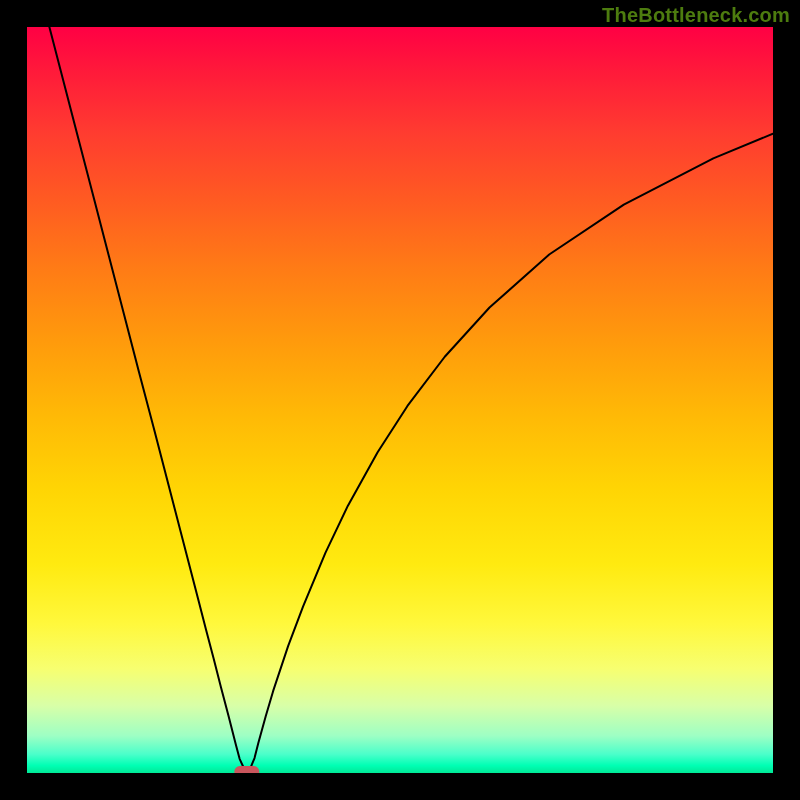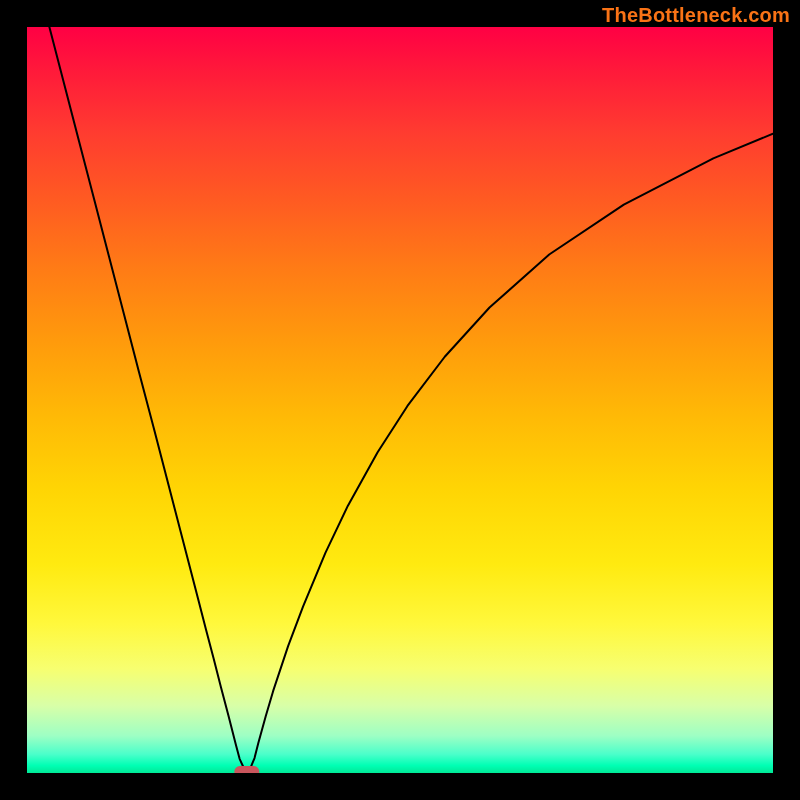--- a/index.html
+++ b/index.html
@@ -56,21 +56,21 @@
     background: #c9565d;
     transform: translate(-50%, -50%);
   }
   .watermark {
     position: absolute;
     top: 4px;
     right: 10px;
     font-family: Arial, Helvetica, sans-serif;
     font-size: 20px;
     font-weight: 600;
-    color: #f97316;
+    color: #4d7c0f;
     user-select: none;
     letter-spacing: 0.2px;
   }
   svg.curve {
     position: absolute;
     left: 0;
     top: 0;
     width: 100%;
     height: 100%;
     pointer-events: none;

